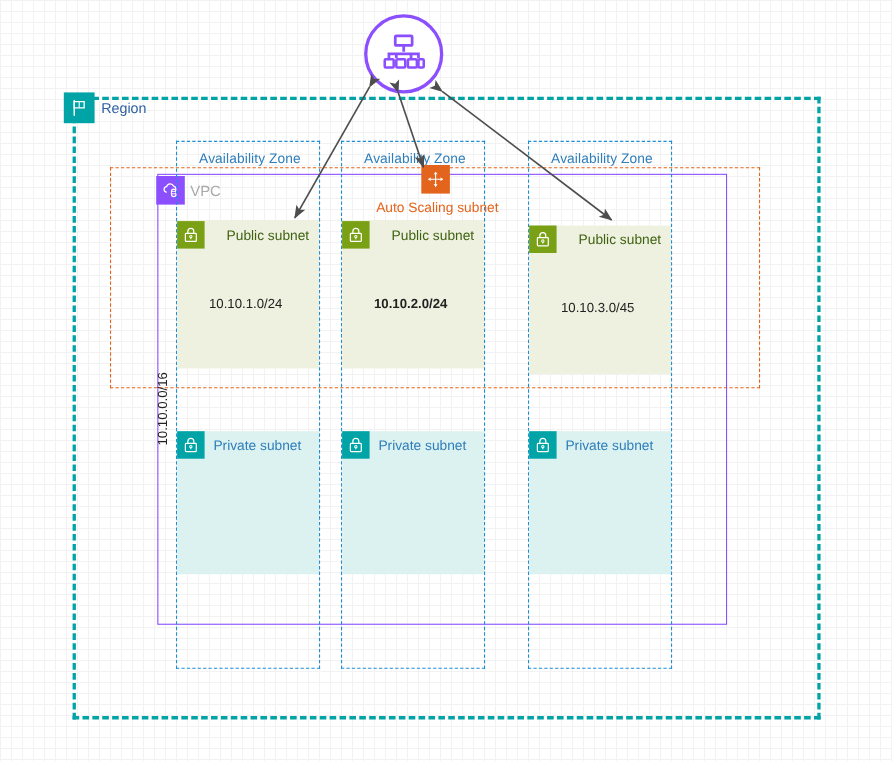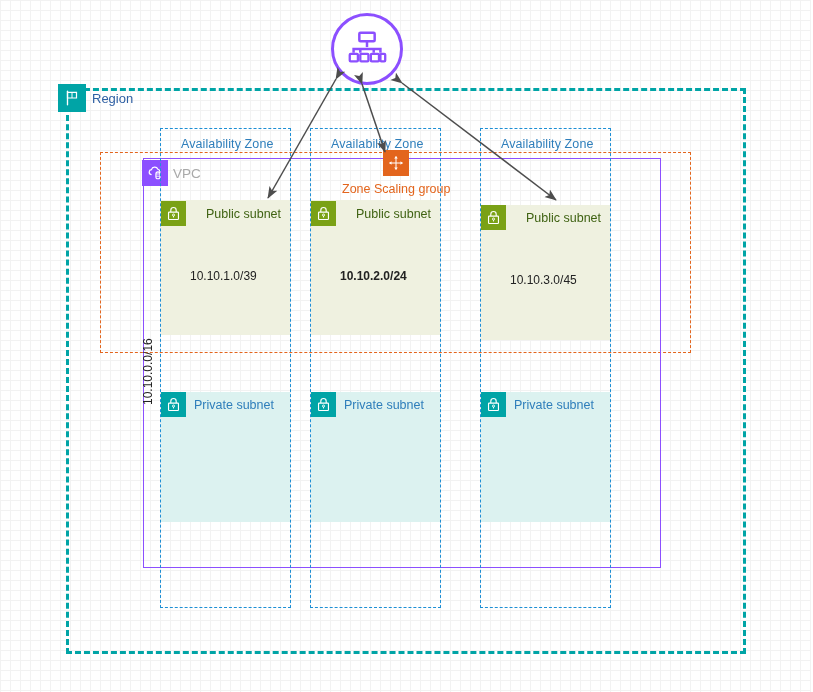--- a/index.html
+++ b/index.html
@@ -174,21 +174,21 @@
   <div class="subnet-fill subnet-public" style="left:161px; top:200px; width:129px; height:135px;"></div>
   <div class="icon-tile icon-public" style="left:161px; top:201px; width:25px; height:25px;">
     <svg width="17" height="17" viewBox="0 0 24 24" aria-hidden="true">
       <rect x="5" y="10" width="14" height="10.5" rx="1" stroke="#ffffff" stroke-width="1.6" fill="none"></rect>
       <path d="M8.2 10 V7.4 a3.8 3.8 0 0 1 7.6 0 V10" stroke="#ffffff" stroke-width="1.6" fill="none"></path>
       <circle cx="12" cy="14.2" r="1.5" stroke="#ffffff" stroke-width="1.3" fill="none"></circle>
       <path d="M12 15.4 V17.6" stroke="#ffffff" stroke-width="1.3"></path>
     </svg>
   </div>
   <div class="subnet-label label-public" style="left:194px; top:207px;">Public subnet</div>
-  <div class="cidr-text" style="left:190px; top:269px;">10.10.1.0/39</div>
+  <div class="cidr-text" style="left:190px; top:269px;">10.10.1.0/24</div>
 
   <div class="subnet-fill subnet-private" style="left:161px; top:392px; width:129px; height:130px;"></div>
   <div class="icon-tile icon-private" style="left:161px; top:392px; width:25px; height:25px;">
     <svg width="17" height="17" viewBox="0 0 24 24" aria-hidden="true">
       <rect x="5" y="10" width="14" height="10.5" rx="1" stroke="#ffffff" stroke-width="1.6" fill="none"></rect>
       <path d="M8.2 10 V7.4 a3.8 3.8 0 0 1 7.6 0 V10" stroke="#ffffff" stroke-width="1.6" fill="none"></path>
       <circle cx="12" cy="14.2" r="1.5" stroke="#ffffff" stroke-width="1.3" fill="none"></circle>
       <path d="M12 15.4 V17.6" stroke="#ffffff" stroke-width="1.3"></path>
     </svg>
   </div>
@@ -248,21 +248,21 @@
 
   <div class="icon-tile icon-asg" style="left:383px; top:150px; width:26px; height:26px;">
     <svg width="20" height="20" viewBox="0 0 24 24" aria-hidden="true">
       <path d="M12 4 V20 M4 12 H20" stroke="#ffffff" stroke-width="1.2"></path>
       <path d="M12 4 l-2.2 2.6 h4.4 Z" fill="#ffffff"></path>
       <path d="M12 20 l-2.2 -2.6 h4.4 Z" fill="#ffffff"></path>
       <path d="M4 12 l2.6 -2.2 v4.4 Z" fill="#ffffff"></path>
       <path d="M20 12 l-2.6 -2.2 v4.4 Z" fill="#ffffff"></path>
     </svg>
   </div>
-  <div class="asg-label" style="left:342px; top:182px;">Zone Scaling group</div>
+  <div class="asg-label" style="left:342px; top:182px;">Auto Scaling subnet</div>
 
   <div class="lb-circle" style="left:331px; top:13px; width:72px; height:72px;">
     <svg width="46" height="46" viewBox="0 0 48 48" aria-hidden="true">
       <rect x="16" y="7" width="16" height="9" rx="1.2" stroke="#8c4fff" stroke-width="2.6" fill="none"></rect>
       <path d="M24 16 V22" stroke="#8c4fff" stroke-width="2.6"></path>
       <path d="M10 28 V24 H38 V28" stroke="#8c4fff" stroke-width="2.6" fill="none"></path>
       <path d="M17 24 V28 M31 24 V28" stroke="#8c4fff" stroke-width="2.6"></path>
       <rect x="6" y="29" width="8.5" height="8" rx="1" stroke="#8c4fff" stroke-width="2.4" fill="none"></rect>
       <rect x="17" y="29" width="8.5" height="8" rx="1" stroke="#8c4fff" stroke-width="2.4" fill="none"></rect>
       <rect x="28" y="29" width="8.5" height="8" rx="1" stroke="#8c4fff" stroke-width="2.4" fill="none"></rect>

